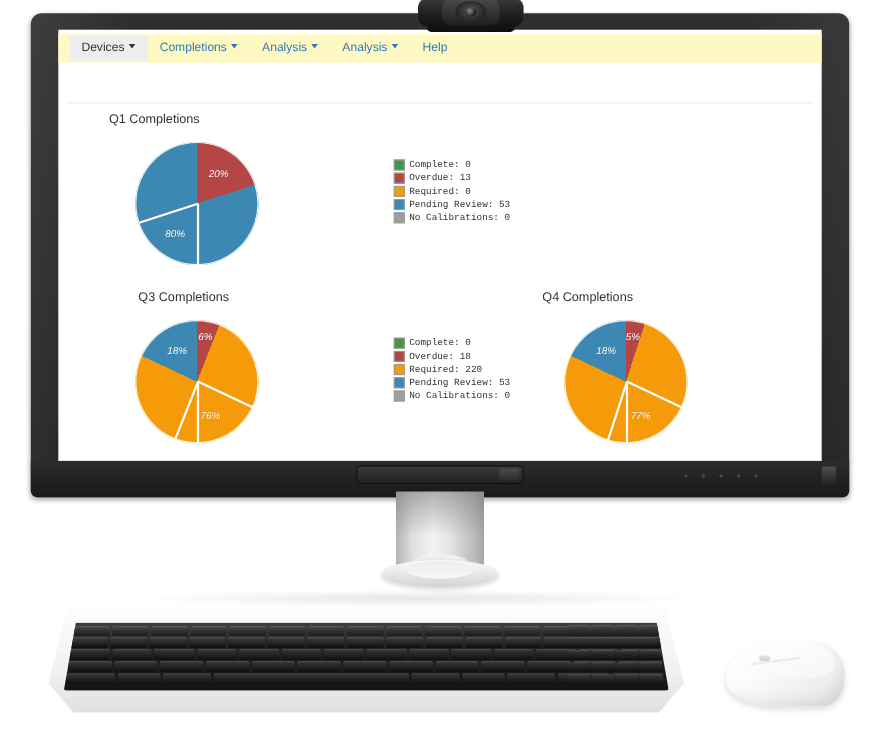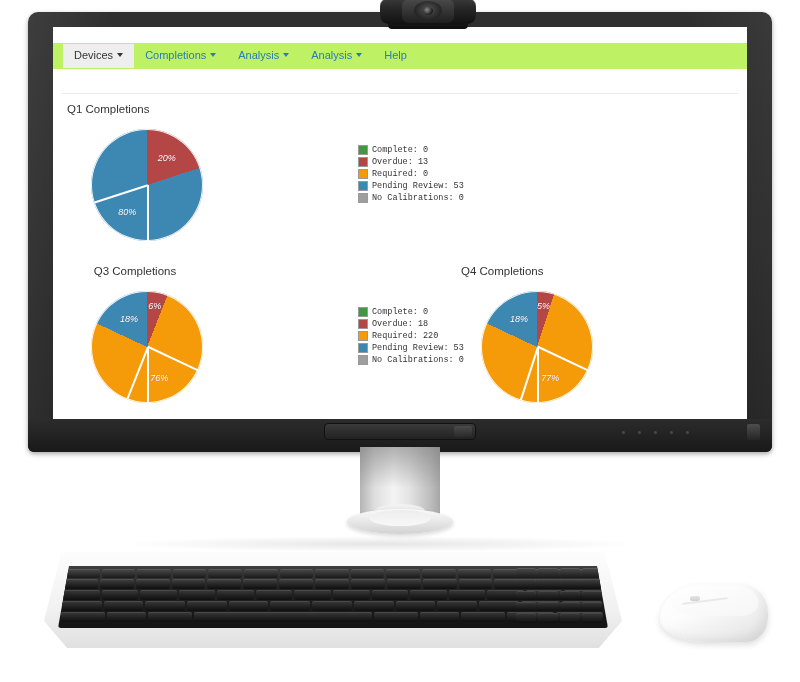--- a/index.html
+++ b/index.html
@@ -69,22 +69,22 @@
     position:absolute;left:43px;top:9px;width:10px;height:8px;border-radius:50%;
     background:radial-gradient(circle at 40% 35%,#8c8c8c,#1a1a1a 70%);
   }
   .cam-foot{
     position:absolute;left:8px;top:22px;width:80px;height:9px;border-radius:0 0 4px 4px;
     background:linear-gradient(180deg,#1c1c1c,#0d0d0d);
   }
 
   
   .menubar{
-    position:absolute;left:0;top:16px;width:100%;height:26px;
-    background:#bef264;
+    position:absolute;left:0;top:4px;width:100%;height:26px;
+    background:#fef9c3;
     text-align:right;
   }
   .menu-list{display:flex;align-items:center;height:26px;padding-left:10px;}
   .menu-item{
     font-size:11px;color:#2b7bb9;padding:5px 11px 6px 11px;
     cursor:pointer;white-space:nowrap;line-height:13px;
   }
   .menu-item.active{background:#eeeeee;color:#333333;}
   .caret{
     display:inline-block;width:0;height:0;margin-left:4px;vertical-align:2px;
@@ -92,21 +92,21 @@
     border-top:4px solid currentColor;
   }
   .page-title{
     position:absolute;left:10px;top:32px;font-size:22px;color:#333333;
     font-weight:normal;letter-spacing:.1px;
   }
   .title-rule{position:absolute;left:8px;top:66px;width:678px;height:1px;background:#ececec;}
 
   .chart-area{position:absolute;left:0;top:70px;width:694px;height:322px;}
 
-  .q-block{position:absolute;}
+  .q-block{position:absolute;margin-left:32px;}
   .q-title{font-size:11.5px;color:#333;margin-bottom:6px;}
   .pie-wrap{position:relative;}
   .pie{border-radius:50%;position:relative;}
   .pie-label{
     position:absolute;color:#ffffff;font-size:9px;
     transform:translate(-50%,-50%);white-space:nowrap;
     text-shadow:0 0 1px rgba(0,0,0,.25);
     font-style:italic;
   }
 

